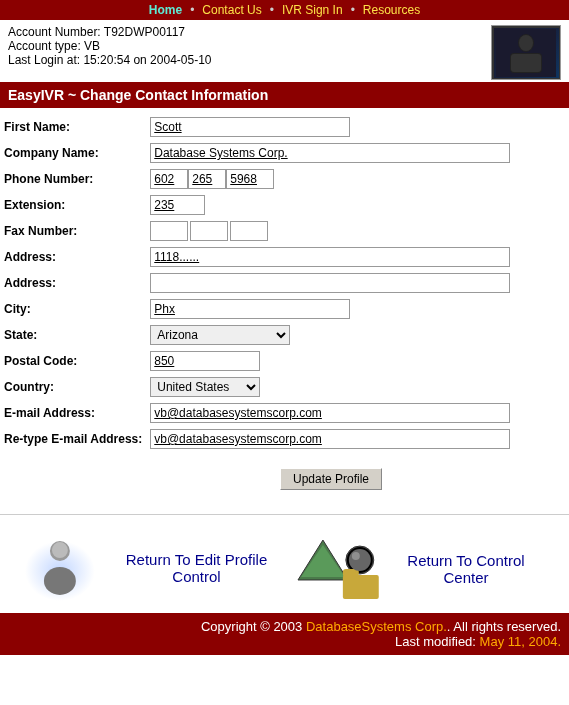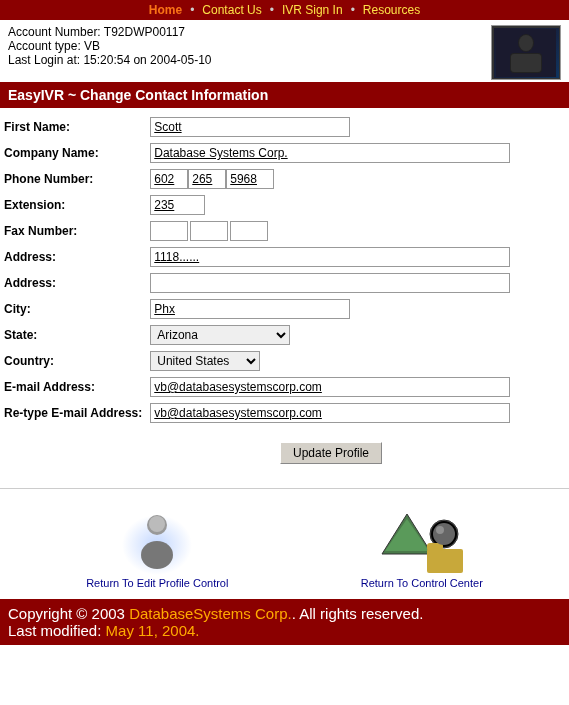--- a/index.html
+++ b/index.html
@@ -20,21 +20,21 @@
       justify-content: center;
       gap: 8px;
       font-size: 12px;
     }
     .top-nav a, .top-nav span.nav-active {
       color: #fde047;
       text-decoration: none;
     }
     .top-nav span.nav-active {
       font-weight: bold;
-      color: #f97316;
+      color: #5eead4;
     }
     .top-nav .dot {
       color: #ccc;
     }
 
     
     .header-area {
       display: flex;
       justify-content: space-between;
       align-items: flex-start;
@@ -131,36 +131,36 @@
 
     
     .bottom-icons {
       display: flex;
       justify-content: space-around;
       align-items: flex-end;
       padding: 10px 20px 5px;
     }
     .icon-link {
       display: flex;
-      flex-direction: column;
+      flex-direction: row;
       align-items: center;
       text-decoration: none;
       color: #00008b;
-      font-size: 11px;
+      font-size: 15px;
       text-align: center;
       cursor: pointer;
     }
 
     
     .footer {
       background: #8b0000;
       color: #fff;
-      text-align: left;
+      text-align: right;
       padding: 6px 8px;
-      font-size: 15px;
+      font-size: 13px;
       margin-top: 5px;
     }
     .footer a {
       color: #ffaa00;
       text-decoration: none;
     }
   </style>
 </head>
 <body>
 
@@ -260,20 +260,26 @@
       <select style="width:140px;">
         <option>Alabama</option>
         <option>Alaska</option>
         <option selected="">Arizona</option>
         <option>Arkansas</option>
         <option>California</option>
       </select>
     </td>
   </tr>
   <tr>
+    <td class="label">Postal Code:</td>
+    <td>
+      <input type="text" style="width: 110px;" value="850">
+    </td>
+  </tr>
+  <tr>
     <td class="label">Country:</td>
     <td>
       <select style="width:110px;">
         <option selected="">United States</option>
         <option>Canada</option>
         <option>Mexico</option>
       </select>
     </td>
   </tr>
   <tr>

